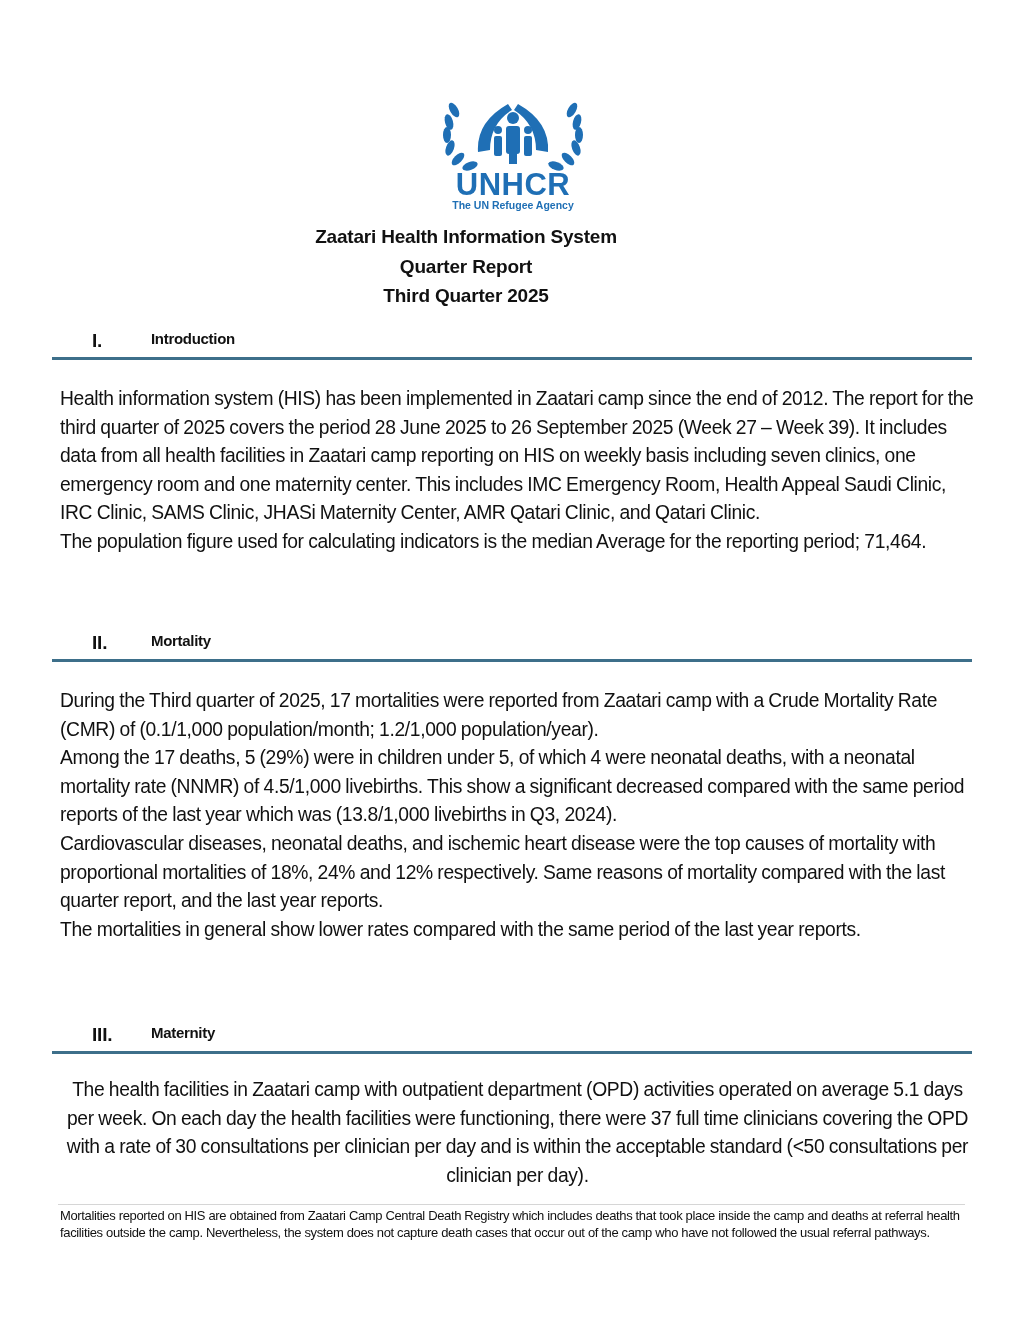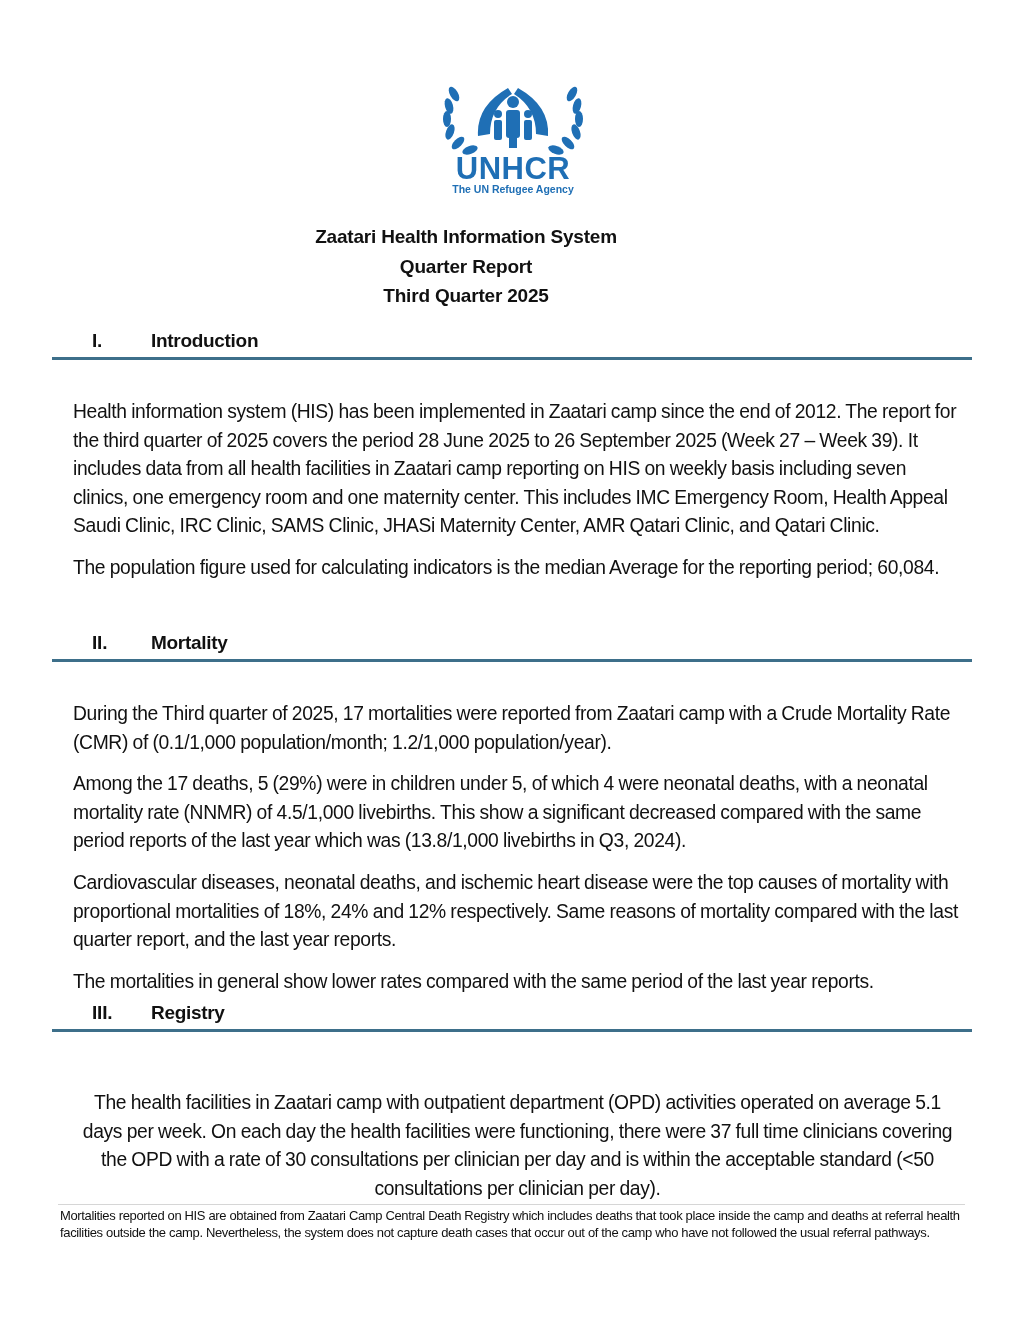--- a/index.html
+++ b/index.html
@@ -1,28 +1,28 @@
 <!DOCTYPE html>
 <html><head>
   <meta charset="utf-8">
   <style>
     html, body { margin: 0; padding: 0; background: #ffffff; }
     body { width: 1024px; height: 1325px; position: relative; overflow: hidden;
            font-family: "Liberation Sans", sans-serif; color: #111; }
-    .logo { position: absolute; left: 428px; top: 76px; width: 170px; height: 120px; }
+    .logo { position: absolute; left: 428px; top: 92px; width: 170px; height: 120px; }
     .logo svg { display: block; }
     .title-block { position: absolute; left: 0; width: 932px; top: 222px; text-align: center;
                    font-weight: bold; font-size: 19px; line-height: 29.5px; letter-spacing: -0.2px; }
     .section-head { position: absolute; left: 52px; width: 920px; height: 30px; }
     .section-head .num { position: absolute; left: 40px; top: 0; font-weight: bold; font-size: 19px; letter-spacing: -0.2px; }
-    .section-head .ttl { position: absolute; left: 99px; top: 0; font-weight: bold; font-size: 19px; letter-spacing: -0.3px; }
+    .section-head .ttl { position: absolute; left: 99px; top: 0; font-weight: bold; font-size: 15px; letter-spacing: -0.3px; }
     .section-head .rule { position: absolute; left: 0; right: 0; top: 27px; height: 3px; background: #3d6f8a; }
     .para { position: absolute; left: 60px; width: 915px; font-size: 19.3px; line-height: 28.6px;
             letter-spacing: -0.35px; word-spacing: -0.5px; }
-    .para p { margin: 13px; }
+    .para p { margin: 0; }
     .footnote-rule { position: absolute; left: 58px; width: 907px; top: 1204px; height: 1px; background: #d6d6d6; }
     .footnote { position: absolute; left: 60px; width: 910px; top: 1208px; font-size: 13px;
                 line-height: 16.5px; letter-spacing: -0.35px; color: #111; }
   </style>
 </head>
 <body>
 
 <div class="logo">
   <svg width="170" height="120" viewBox="0 0 170 120">
     <g fill="#1f6fb5">
@@ -67,38 +67,38 @@
   <div>Third Quarter 2025</div>
 </div>
 
 <div class="section-head" style="top:330px;">
   <span class="num">I.</span>
   <span class="ttl">Introduction</span>
   <div class="rule"></div>
 </div>
 <div class="para" style="top:385px;">
   <p>Health information system (HIS) has been implemented in Zaatari camp since the end of 2012. The report for the third quarter of 2025 covers the period 28 June 2025 to 26 September 2025 (Week 27 – Week 39). It includes data from all health facilities in Zaatari camp reporting on HIS on weekly basis including seven clinics, one emergency room and one maternity center. This includes IMC Emergency Room, Health Appeal Saudi Clinic, IRC Clinic, SAMS Clinic, JHASi Maternity Center, AMR Qatari Clinic, and Qatari Clinic.</p>
-  <p>The population figure used for calculating indicators is the median Average for the reporting period; 60,084.</p>
+  <p>The population figure used for calculating indicators is the median Average for the reporting period; 71,464.</p>
 </div>
 
 <div class="section-head" style="top:632px;">
   <span class="num">II.</span>
   <span class="ttl">Mortality</span>
   <div class="rule"></div>
 </div>
 <div class="para" style="top:687px;">
   <p>During the Third quarter of 2025, 17 mortalities were reported from Zaatari camp with a Crude Mortality Rate (CMR) of (0.1/1,000 population/month; 1.2/1,000 population/year).</p>
   <p>Among the 17 deaths, 5 (29%) were in children under 5, of which 4 were neonatal deaths, with a neonatal mortality rate (NNMR) of 4.5/1,000 livebirths. This show a significant decreased compared with the same period reports of the last year which was (13.8/1,000 livebirths in Q3, 2024).</p>
   <p>Cardiovascular diseases, neonatal deaths, and ischemic heart disease were the top causes of mortality with proportional mortalities of 18%, 24% and 12% respectively. Same reasons of mortality compared with the last quarter report, and the last year reports.</p>
   <p>The mortalities in general show lower rates compared with the same period of the last year reports.</p>
 </div>
 
-<div class="section-head" style="top:1002px;text-align:right;">
+<div class="section-head" style="top:1024px;text-align:right;">
   <span class="num">III.</span>
-  <span class="ttl">Registry</span>
+  <span class="ttl">Maternity</span>
   <div class="rule"></div>
 </div>
 <div class="para" style="top:1076px;text-align:center;">
   <p>The health facilities in Zaatari camp with outpatient department (OPD) activities operated on average 5.1 days per week. On each day the health facilities were functioning, there were 37 full time clinicians covering the OPD with a rate of 30 consultations per clinician per day and is within the acceptable standard (&lt;50 consultations per clinician per day).</p>
 </div>
 
 <div class="footnote-rule"></div>
 <div class="footnote">Mortalities reported on HIS are obtained from Zaatari Camp Central Death Registry which includes deaths that took place inside the camp and deaths at referral health facilities outside the camp. Nevertheless, the system does not capture death cases that occur out of the camp who have not followed the usual referral pathways.</div>
 
 </body></html>

